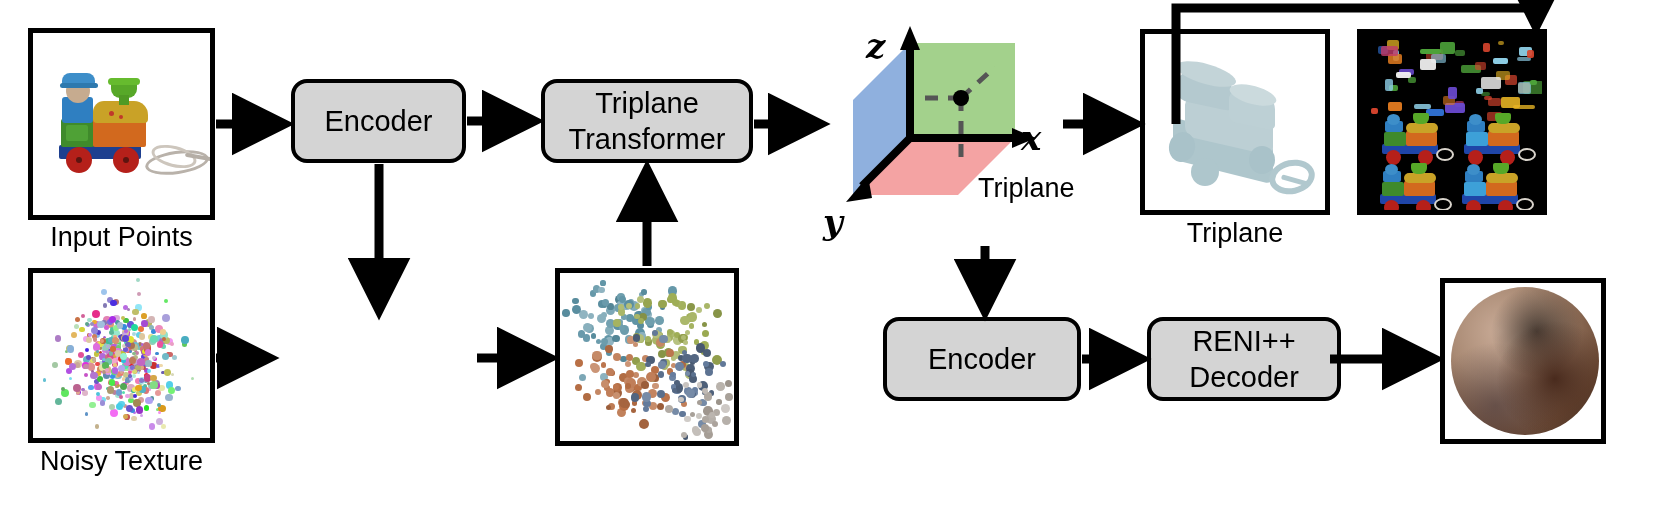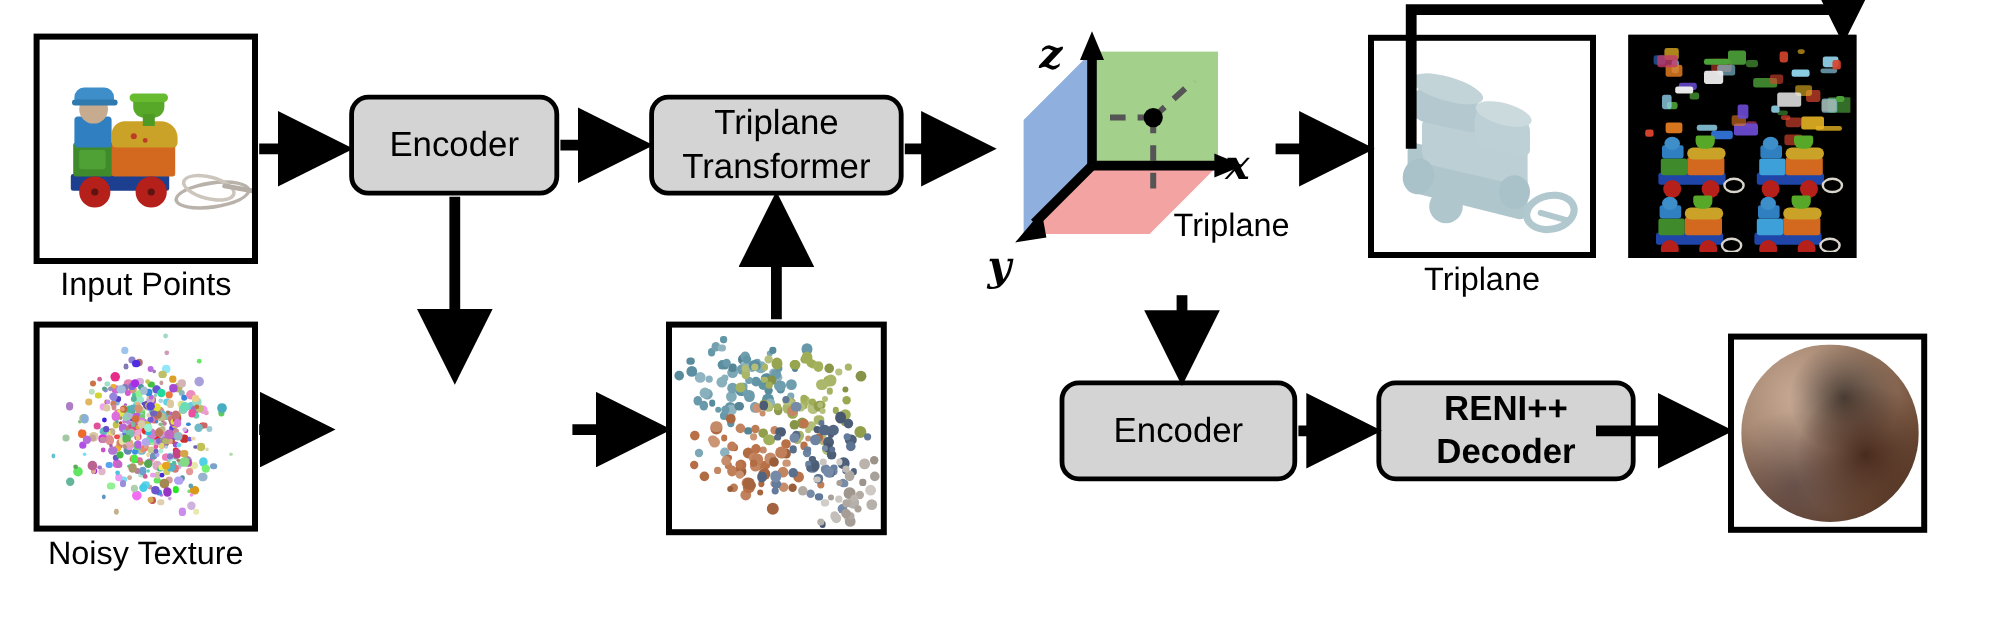--- a/index.html
+++ b/index.html
@@ -910,21 +910,21 @@
   <div class="procbox" style="left:541px;top:79px;width:212px;height:84px;">
     <span class="ln">Triplane</span>
     <span class="ln">Transformer</span>
   </div>
 
 
   <div class="procbox" style="left:883px;top:317px;width:198px;height:84px;">
     <span class="ln">Encoder</span>
   </div>
 
-  <div class="procbox" style="left:1147px;top:317px;width:216px;height:84px;font-weight:bold;">
+  <div class="procbox" style="left:1147px;top:317px;width:194px;height:84px;">
     <span class="ln">RENI++</span>
     <span class="ln">Decoder</span>
   </div>
 
   <div style="position:absolute;left:820px;top:20px;width:240px;height:215px;">
     <svg width="240" height="215" viewBox="0 0 240 215">
 
       <rect x="90" y="23" width="105" height="95" fill="#a3d18c"></rect>
 
       <polygon points="90,23 90,118 33,175 33,80" fill="#8fb0de"></polygon>

